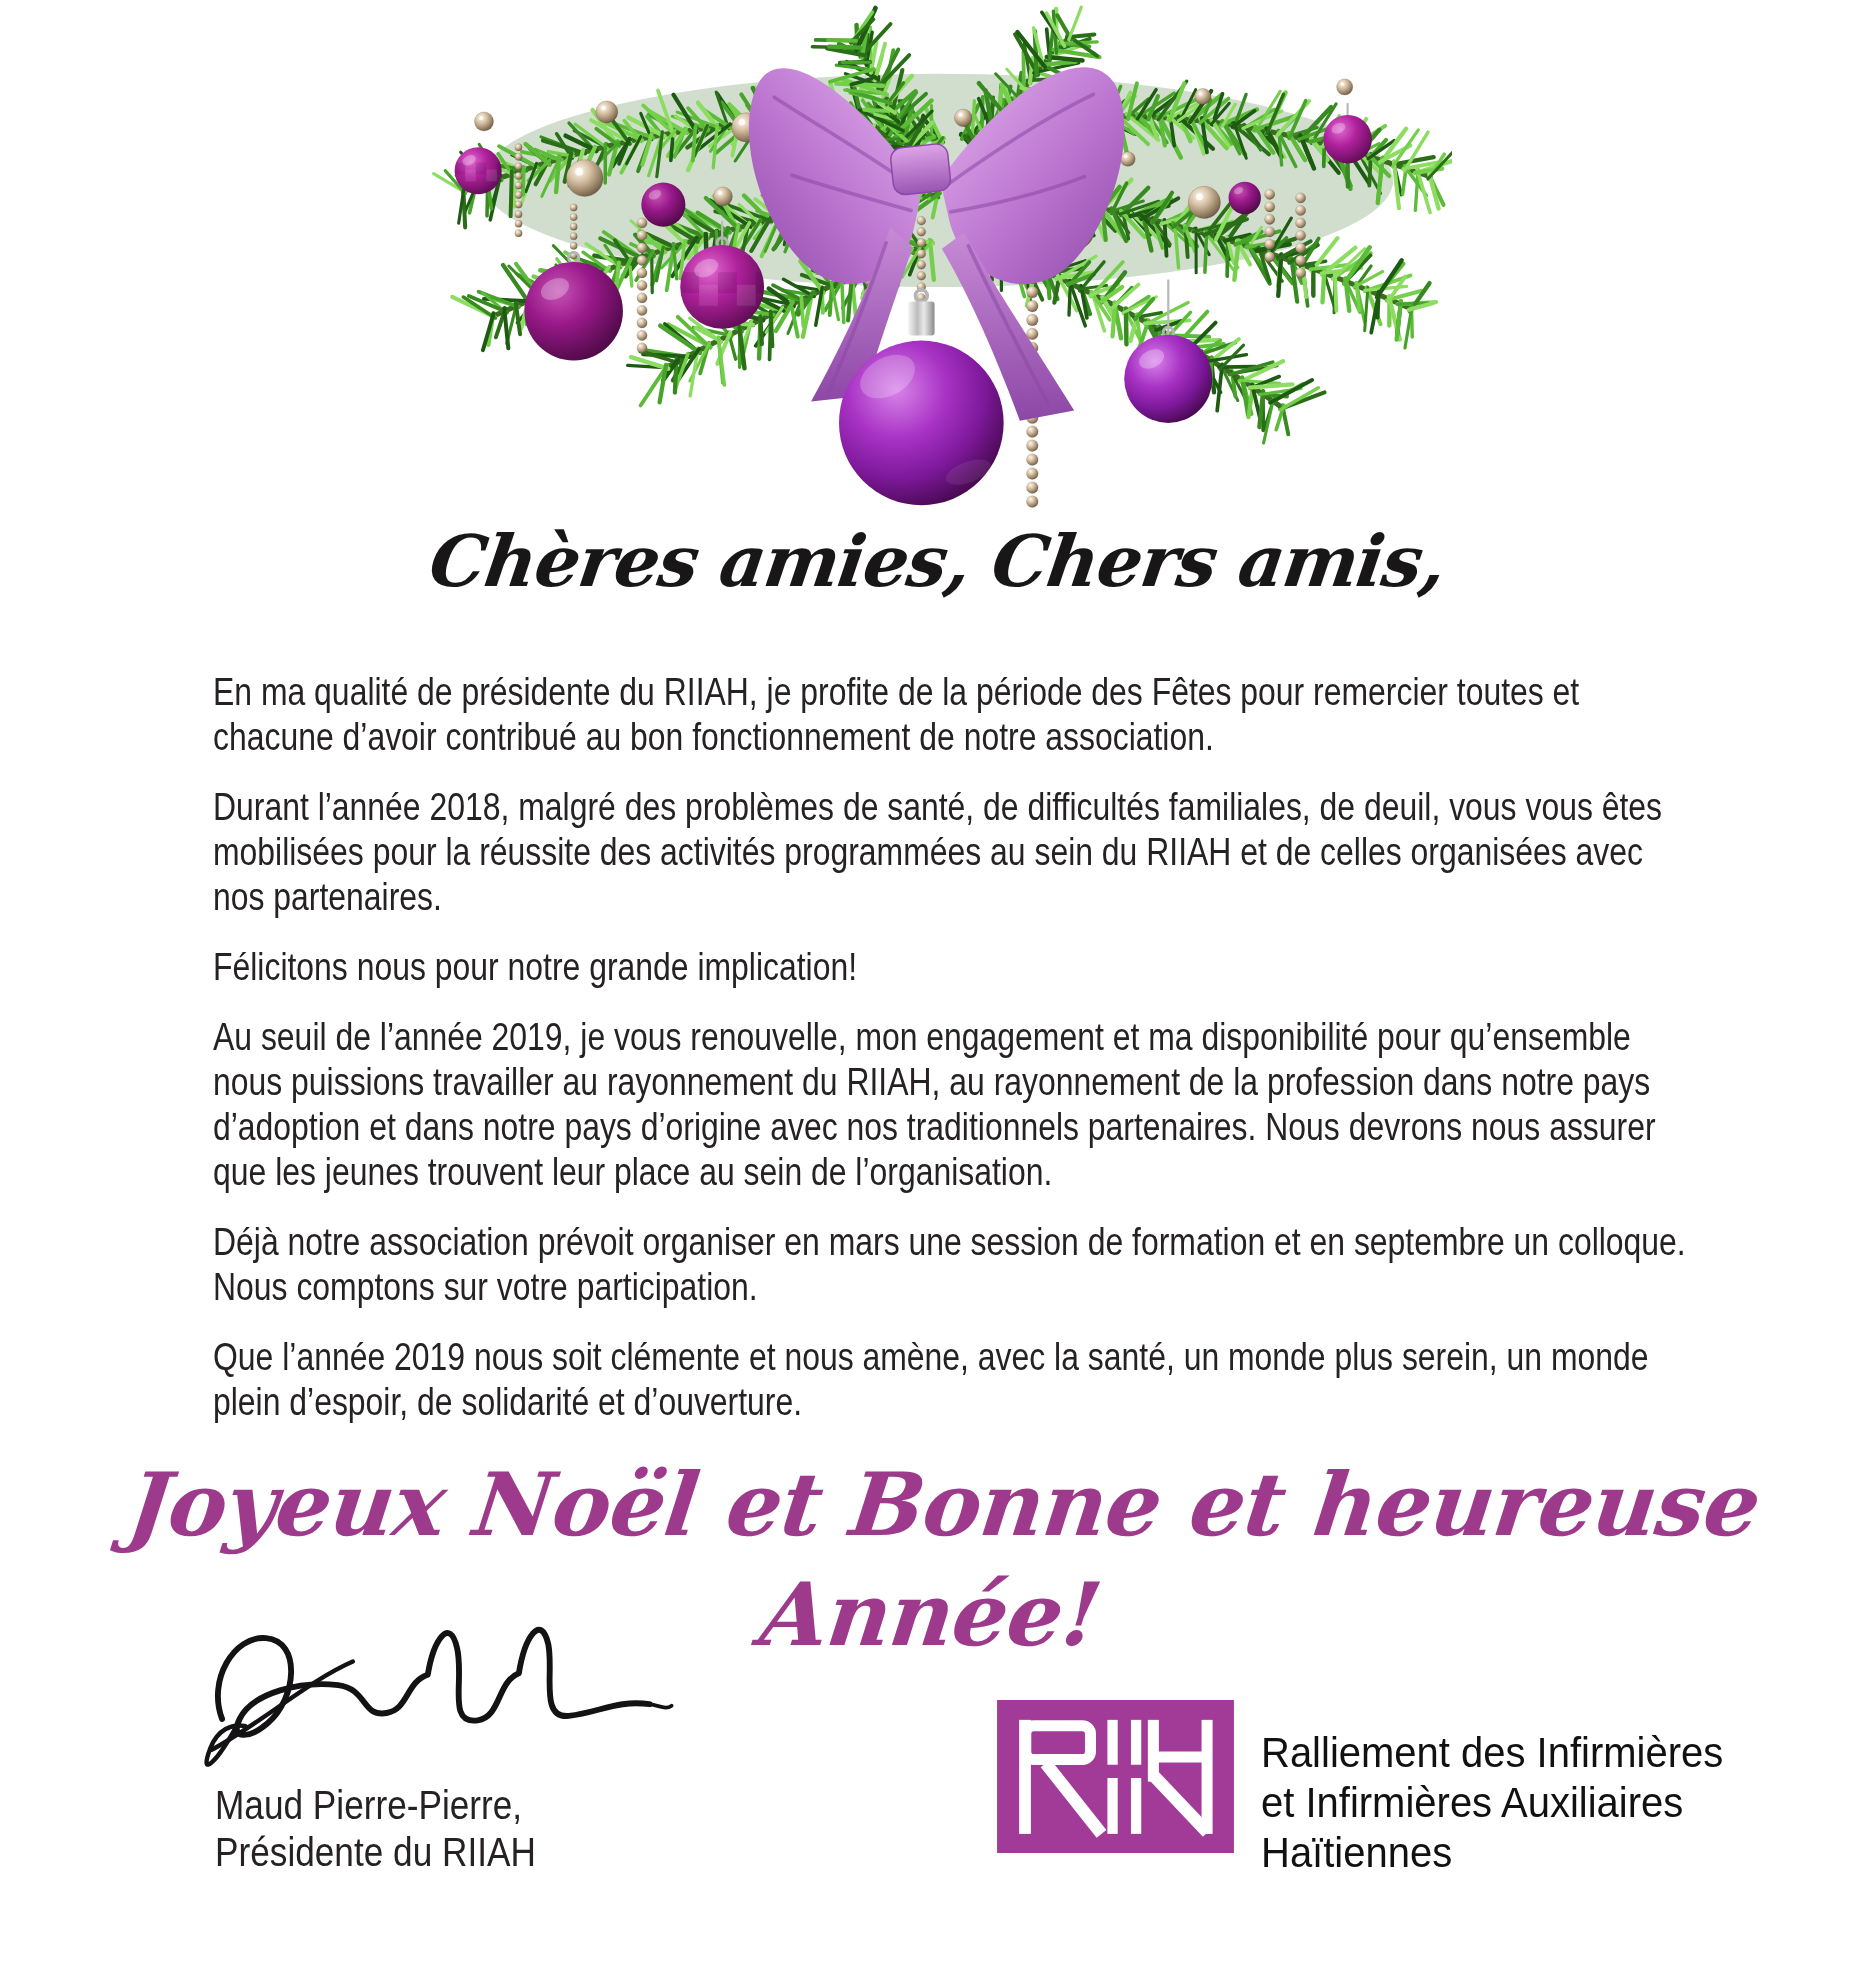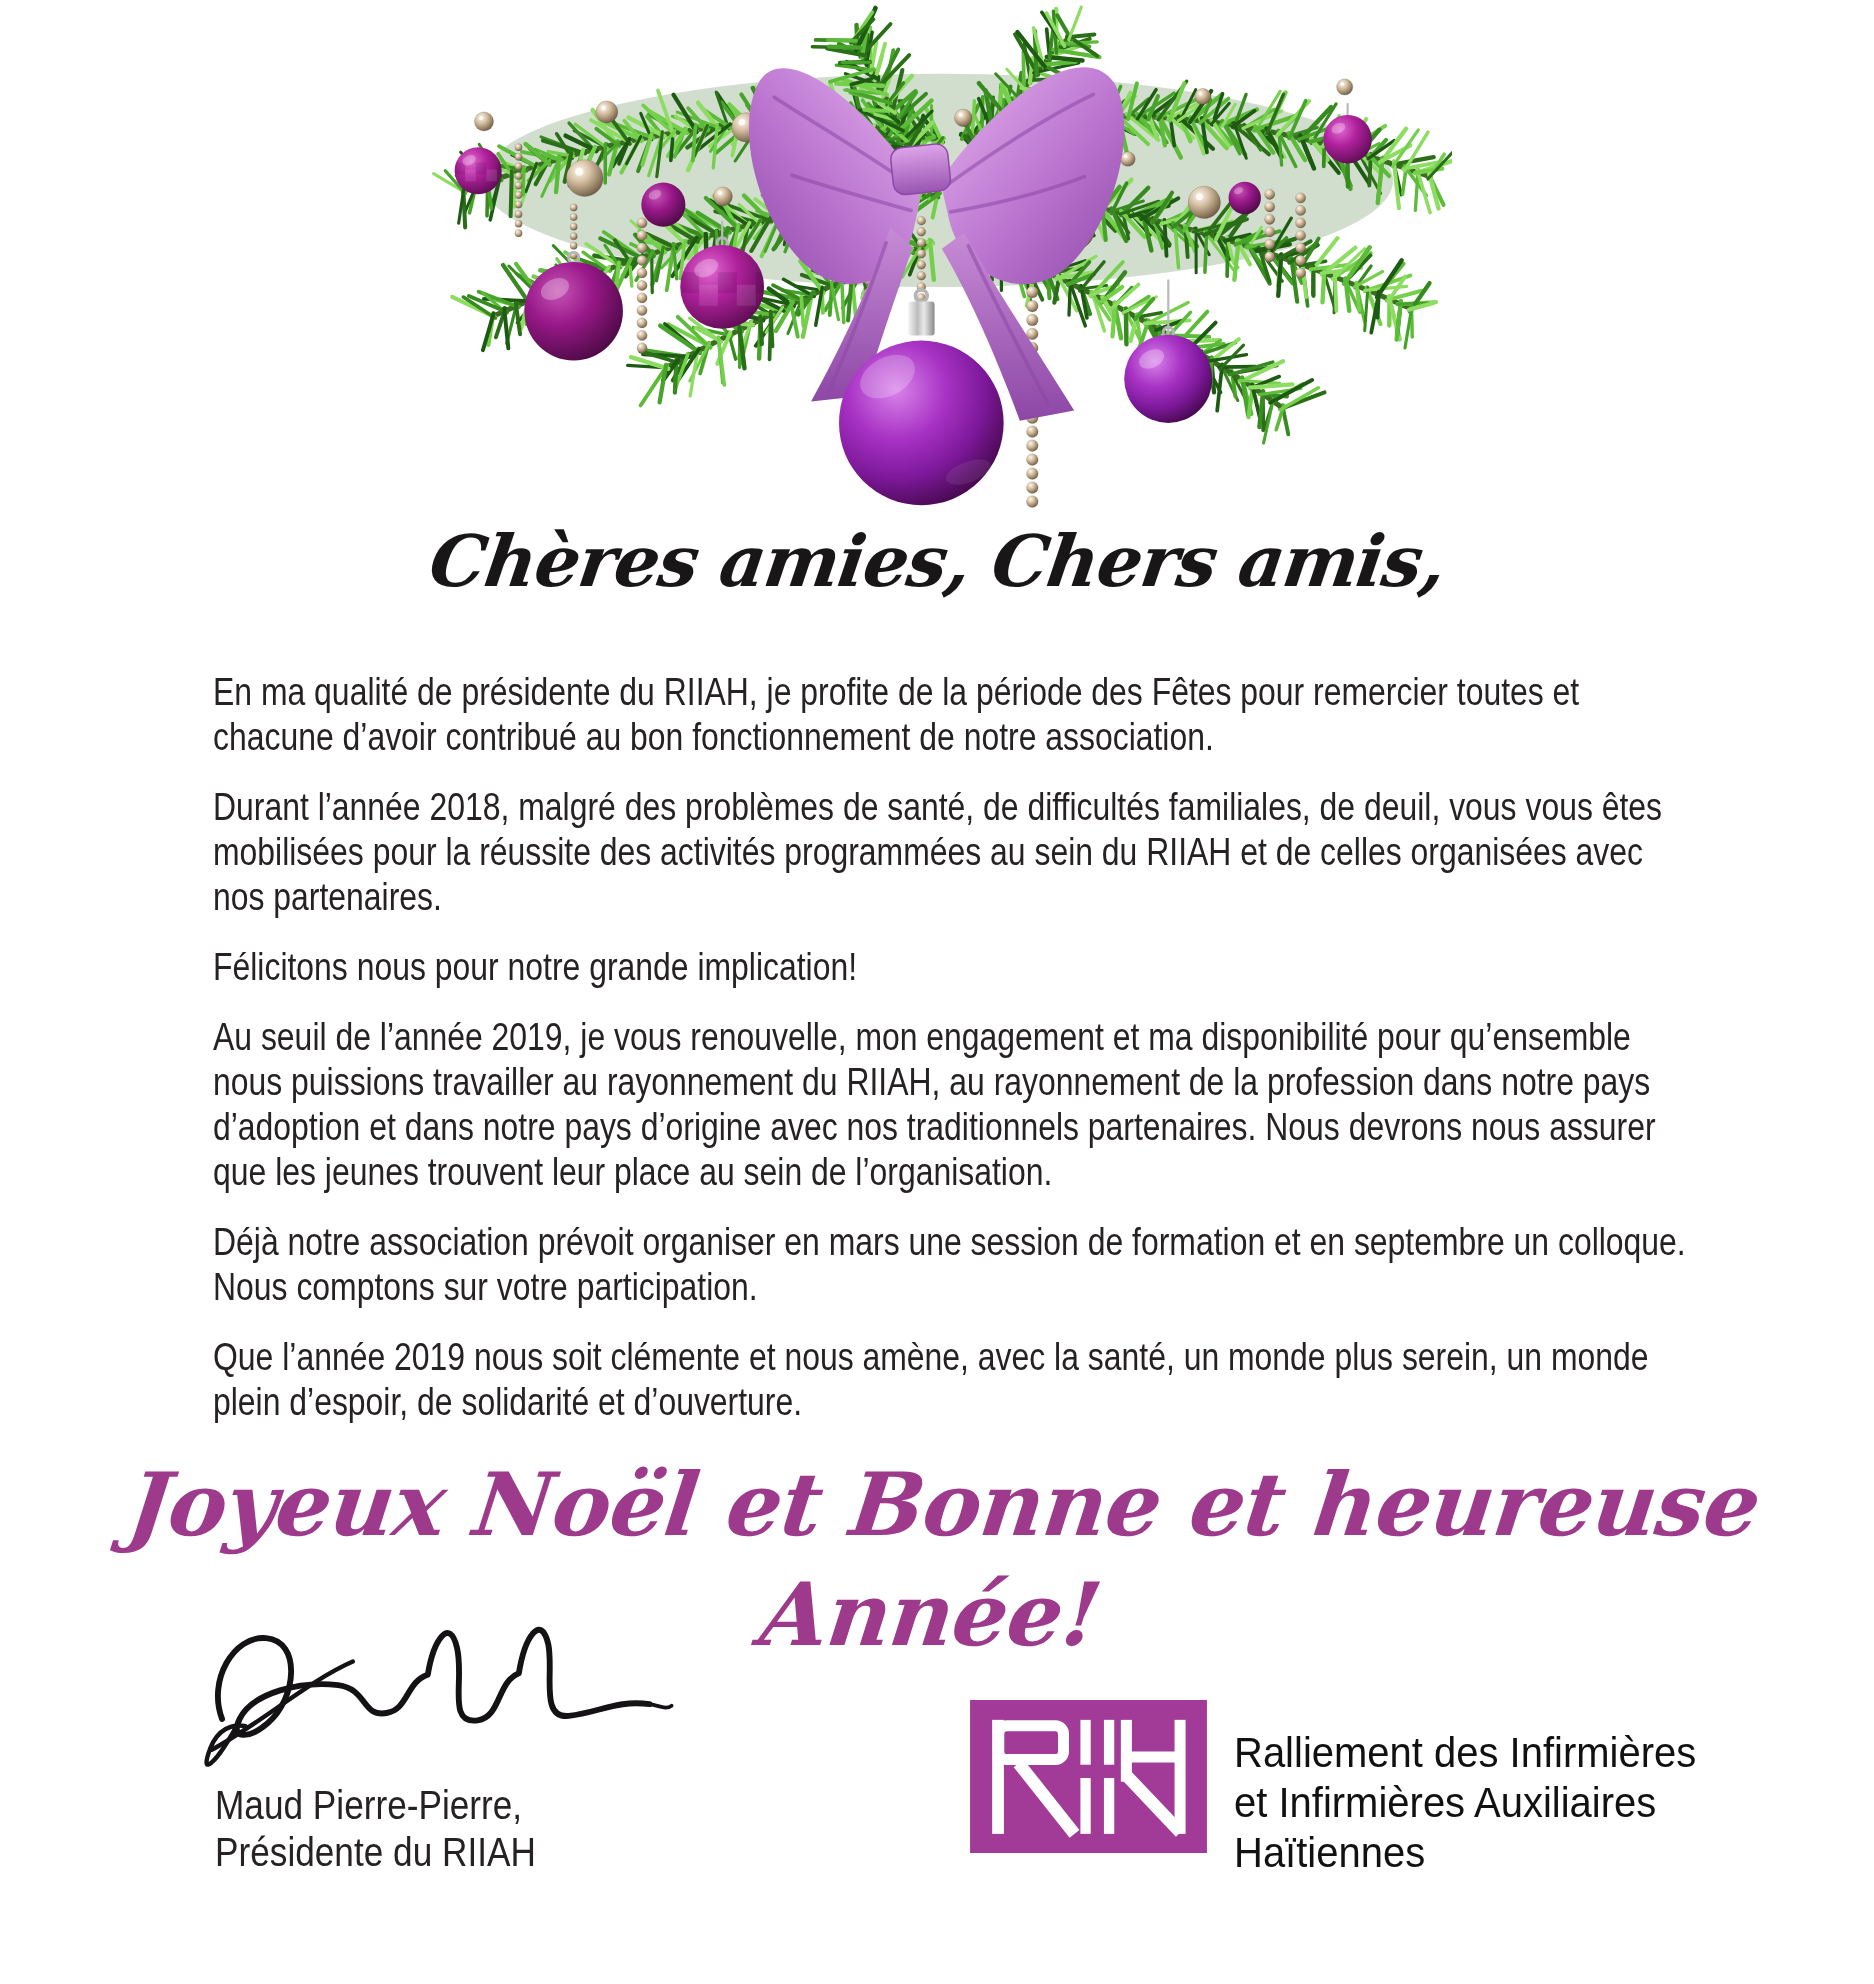--- a/index.html
+++ b/index.html
@@ -38,21 +38,21 @@
   }
 
   .signature-svg{position:absolute;left:197px;top:1594px;width:485px;height:191px;}
 
   .signer{
     position:absolute;left:215px;top:1782px;
     transform:scaleX(0.88);transform-origin:0 0;
     font-size:40px;line-height:47px;color:#262223;
   }
 
-  .logo-row{position:absolute;left:970px;top:1700px;display:flex;align-items:flex-start;}
+  .logo-row{position:absolute;left:997px;top:1700px;display:flex;align-items:flex-start;}
   .logo-mark{width:237px;height:153px;display:block;flex:0 0 auto;}
   .logo-text{
     margin-left:26.5px;padding-top:26.5px;
     transform:scaleX(0.93);transform-origin:0 0;
     font-size:43px;line-height:50px;color:#111111;
     white-space:nowrap;
   }
 </style>
 </head>
 <body>

